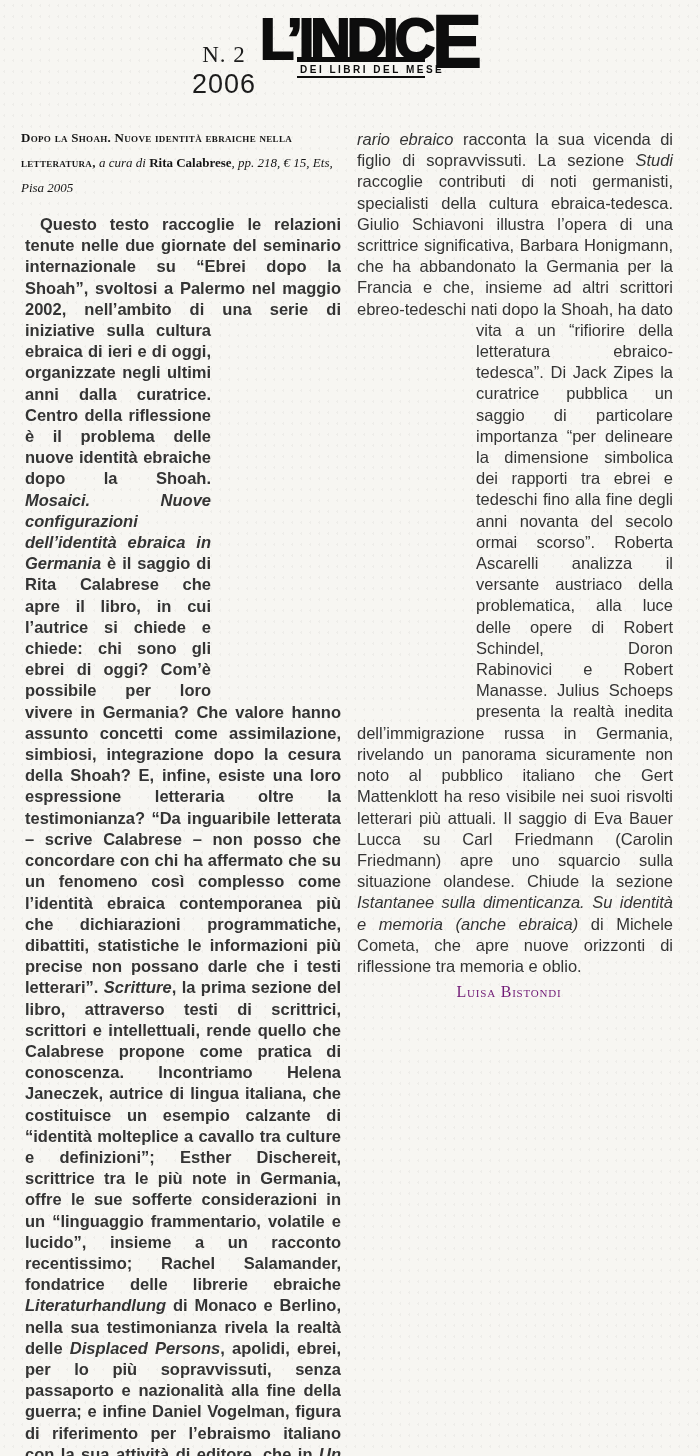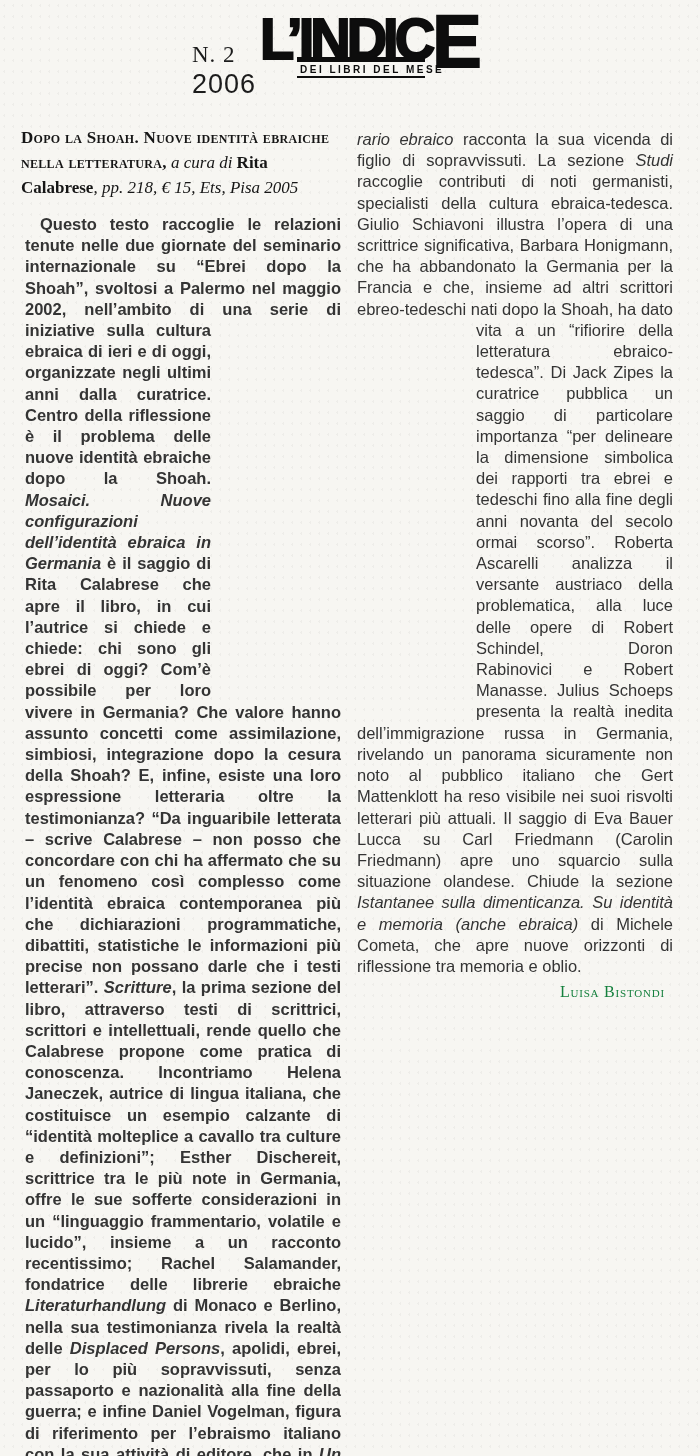--- a/index.html
+++ b/index.html
@@ -9,21 +9,21 @@
     background:#f7f6f2;
     background-image: radial-gradient(rgba(0,0,0,0.035) 1px, transparent 1px);
     background-size: 9px 11px;
     font-family:"Liberation Sans", sans-serif;
     color:#343434;
     position:relative;
   }
 
   
   .header{ position:relative; height:125px; }
-  .issue{ position:absolute; left:192px; top:42px; text-align:left; color:#1c1c1c; }
+  .issue{ position:absolute; left:192px; top:42px; text-align:center; color:#1c1c1c; }
   .issue-n{ font-family:"Liberation Serif", serif; font-size:23px; letter-spacing:1px; }
   .issue-year{ font-family:Liberation Sans, sans-serif; font-size:27px; letter-spacing:1px; margin-top:1px; }
 
   .logo{ position:absolute; left:260px; top:12px; color:#0d0d0d; }
   .logo-row{ display:flex; align-items:flex-start; }
   .logo-main{
     font-weight:bold; font-size:56px; line-height:1;
     letter-spacing:-4px; -webkit-text-stroke:2px #0d0d0d;
     transform:scaleY(1.02); display:inline-block;
   }
@@ -36,37 +36,37 @@
     border-top:5px solid #0d0d0d; border-bottom:2px solid #0d0d0d;
     font-size:10px; font-weight:bold; letter-spacing:2.5px;
     padding:2px 2px 1px 3px; white-space:nowrap; color:#0d0d0d;
   }
 
   
   .content{ display:flex; gap:8px; padding:0 21px; }
   .col{ width:324px; text-align:justify; font-size:16.5px; line-height:21.2px; color:#343434; }
 
   .book-head{
-    font-family:"Liberation Serif", serif; font-size:17px; line-height:25px;
+    font-family:"Liberation Serif", serif; font-size:13px; line-height:25px;
     color:#161616; margin-bottom:14px; text-align:left;
   }
   .sc-bold{ font-variant:small-caps; font-weight:bold; letter-spacing:0.3px; }
   .bold{ font-weight:bold; }
   .it{ font-style:italic; }
 
   .body-par{ margin:4px; }
   .indent{ text-indent:15px;font-weight:bold; }
 
   .cutout-right{ float:right; width:124px; height:378px; margin-left:6px; }
   .cutout-left{ float:left; width:112px; height:390px; margin-right:7px; }
 
   .byline{
-    text-align:right; padding-right:12px;
+    text-align:center; padding-right:12px;
     font-family:"Liberation Serif", serif; font-variant:small-caps;
-    font-size:16px; letter-spacing:0.8px; color:#15803d;
+    font-size:16px; letter-spacing:0.8px; color:#701a75;
   }
 </style>
 </head>
 <body>
 
 <div class="header">
   <div class="issue">
     <div class="issue-n">N. 2</div>
     <div class="issue-year">2006</div>
   </div>

